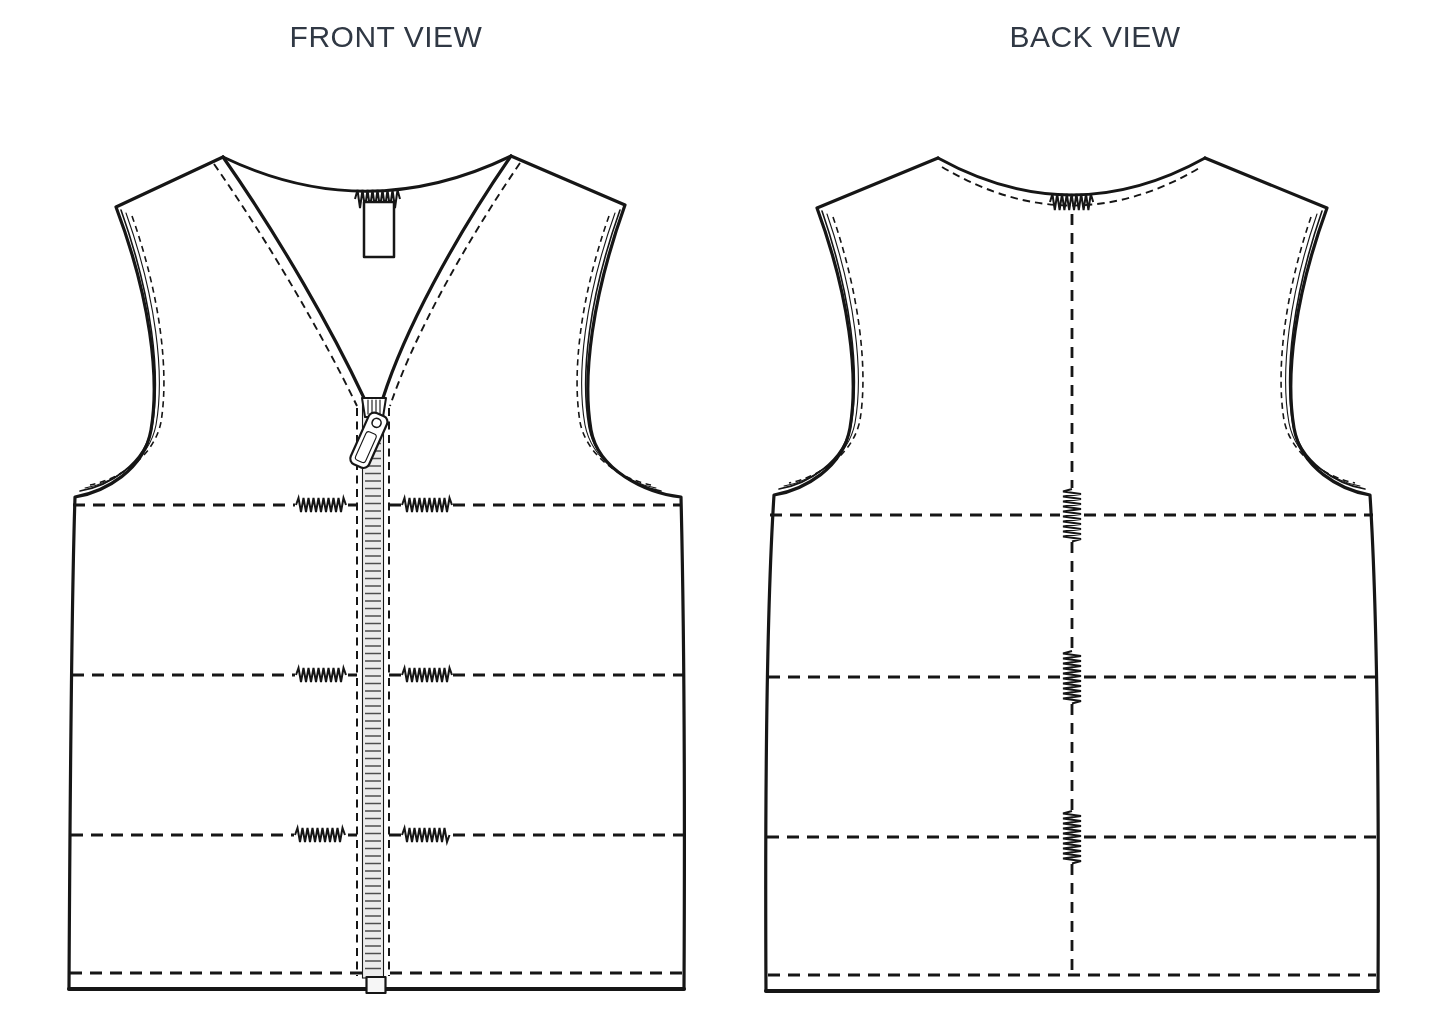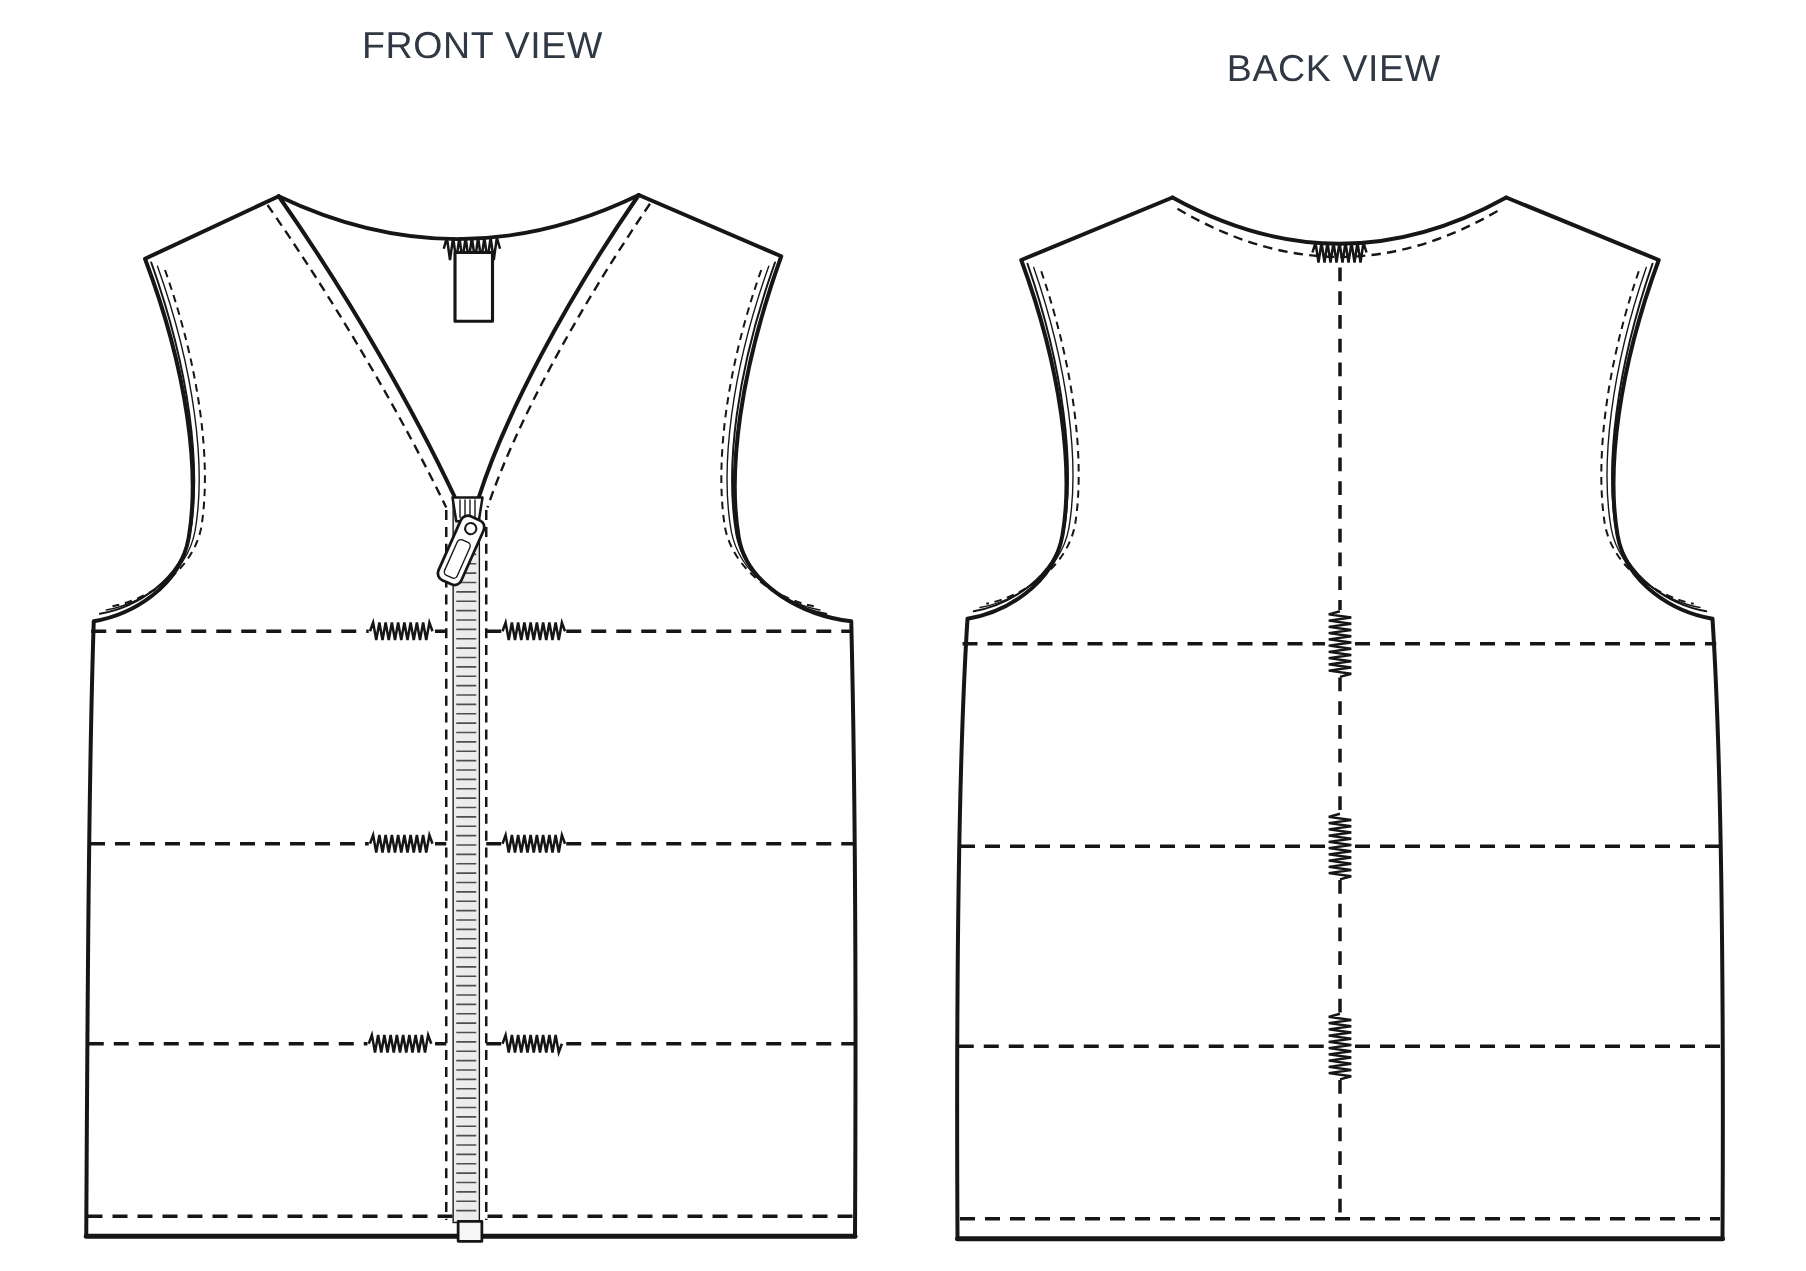--- a/index.html
+++ b/index.html
@@ -13,21 +13,21 @@
   .view-title{
     position:absolute;top:20px;
     transform:translateX(-50%);
     font-size:30px;
     letter-spacing:.5px;
     color:var(--title_color,#303844);
     white-space:nowrap;
     text-align:center;
   }
   .vt-front{left:386px;}
-  .vt-back{left:1067px;margin-top:19px;}
+  .vt-back{left:1095px;}
   svg{position:absolute;left:0;top:0;}
   .ln{stroke:var(--ink,#161616);fill:none;stroke-linecap:round;stroke-linejoin:round;}
   .zzl{stroke:var(--ink,#161616);fill:none;stroke-linejoin:miter;stroke-width:2;}
   .w1{stroke-width:1.1}
   .w16{stroke-width:1.6}
   .w2{stroke-width:2}
   .w22{stroke-width:2.2}
   .w25{stroke-width:2.5}
   .w3{stroke-width:3}
   .w32{stroke-width:3.2}

